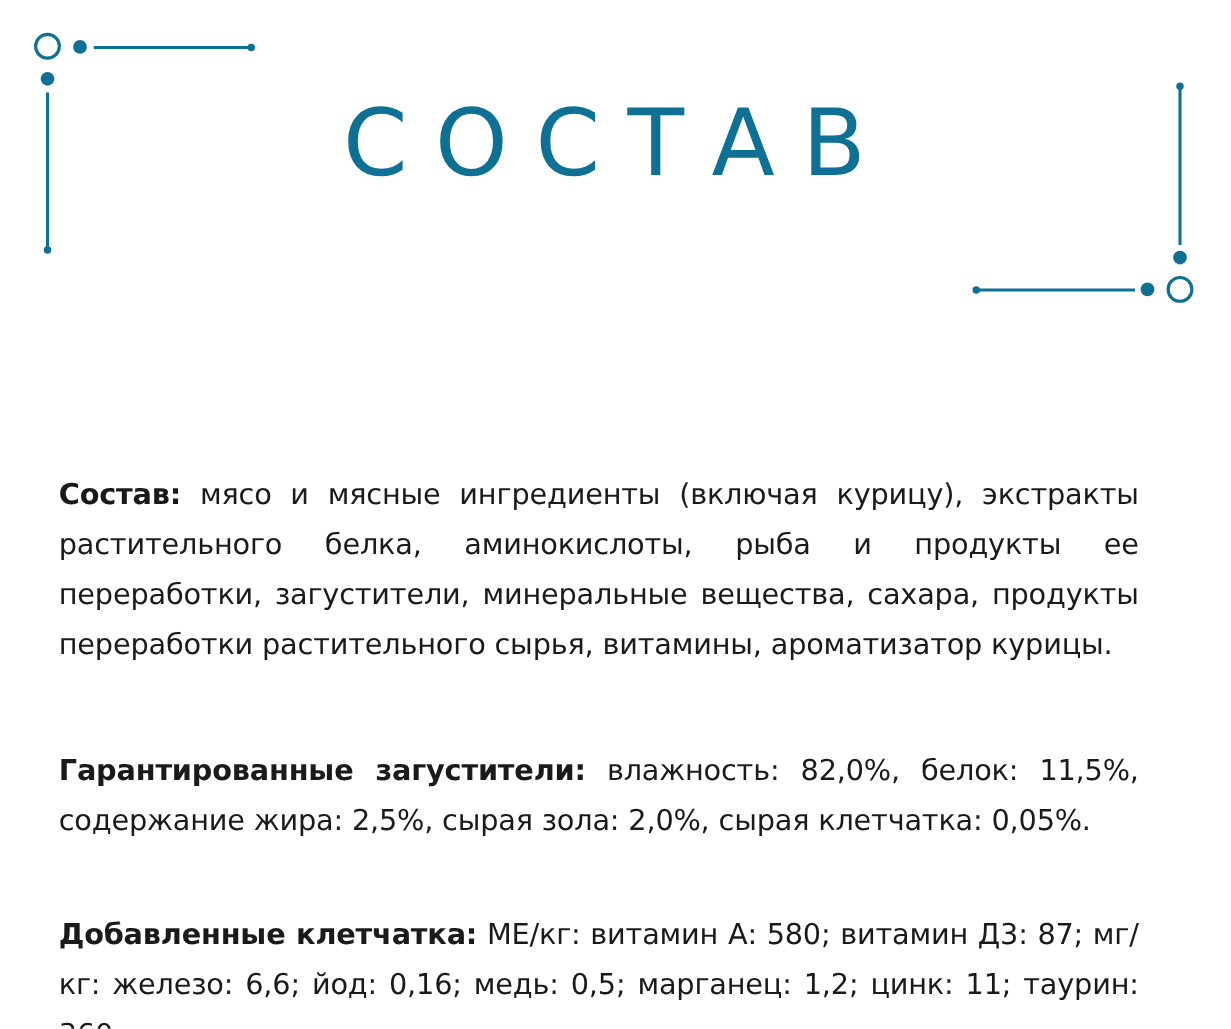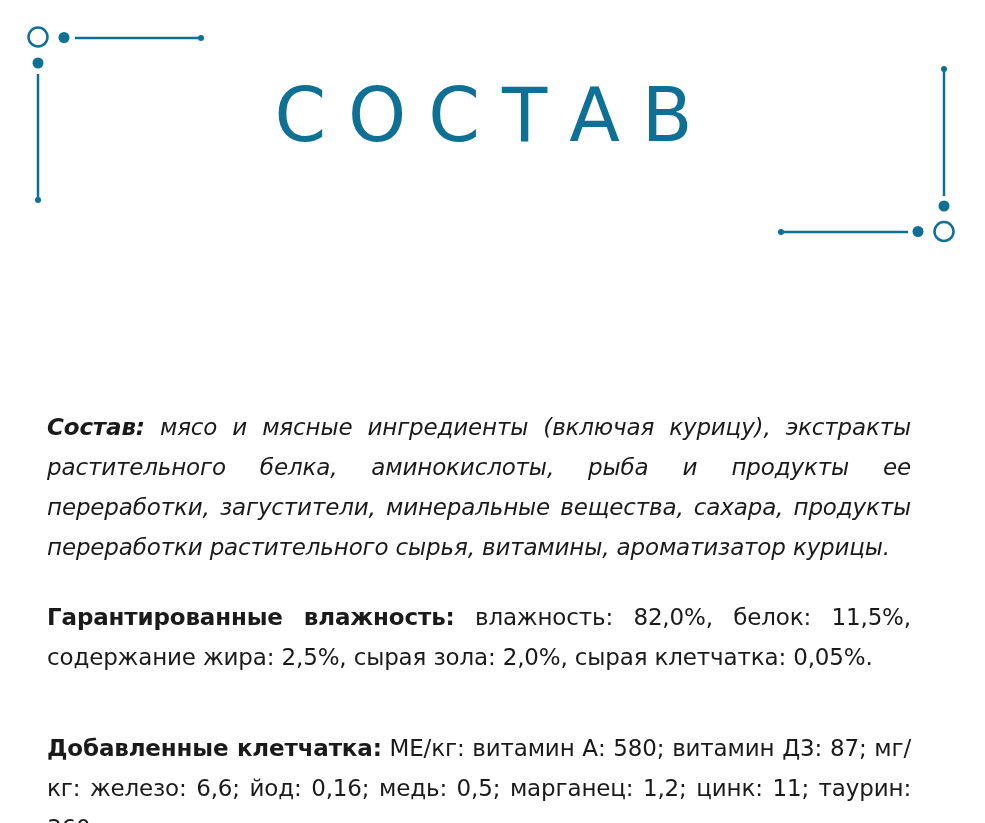--- a/index.html
+++ b/index.html
@@ -45,21 +45,21 @@
       font-size: 23px;
       line-height: 40px;
       text-align: justify;
       color: #1a1a1a;
       margin: 0;
       letter-spacing: -0.15px;
     }
     .block b {
       font-weight: bold;
     }
-    #block-composition { top: 407px; font-style: italic; }
+    #block-composition { top: 376px; }
     #block-guaranteed { top: 597px; }
     #block-additives { top: 728px; }
   </style>
 </head>
 <body>
 
 <svg class="ornament" viewBox="0 0 985 823" xmlns="http://www.w3.org/2000/svg">
 
   <g fill="#0d7094" stroke="#0d7094">
     <circle cx="38" cy="37" r="9.5" fill="none" stroke-width="2.5"></circle>
@@ -79,15 +79,15 @@
     <circle cx="944" cy="206" r="5.5" stroke="none"></circle>
     <line x1="944" y1="69" x2="944" y2="196" stroke-width="2.5"></line>
     <circle cx="944" cy="69" r="3" stroke="none"></circle>
   </g>
 </svg>
 
 <h1 class="title">СОСТАВ</h1>
 
 <p class="block" id="block-composition"><b>Состав:</b><span> мясо и мясные ингредиенты (включая курицу), экстракты растительного белка, аминокислоты, рыба и продукты ее переработки, загустители, минеральные вещества, сахара, продукты переработки растительного сырья, витамины, ароматизатор курицы.</span></p>
 
-<p class="block" id="block-guaranteed"><b>Гарантированные влажность:</b><span> влажность: 82,0%, белок: 11,5%, содержание жира: 2,5%, сырая зола: 2,0%, сырая клетчатка: 0,05%.</span></p>
+<p class="block" id="block-guaranteed"><b>Гарантированные загустители:</b><span> влажность: 82,0%, белок: 11,5%, содержание жира: 2,5%, сырая зола: 2,0%, сырая клетчатка: 0,05%.</span></p>
 
 <p class="block" id="block-additives"><b>Добавленные клетчатка:</b><span> МЕ/кг: витамин А: 580; витамин Д3: 87; мг/кг: железо: 6,6; йод: 0,16; медь: 0,5; марганец: 1,2; цинк: 11; таурин: 360.</span></p>
 
 </body></html>

